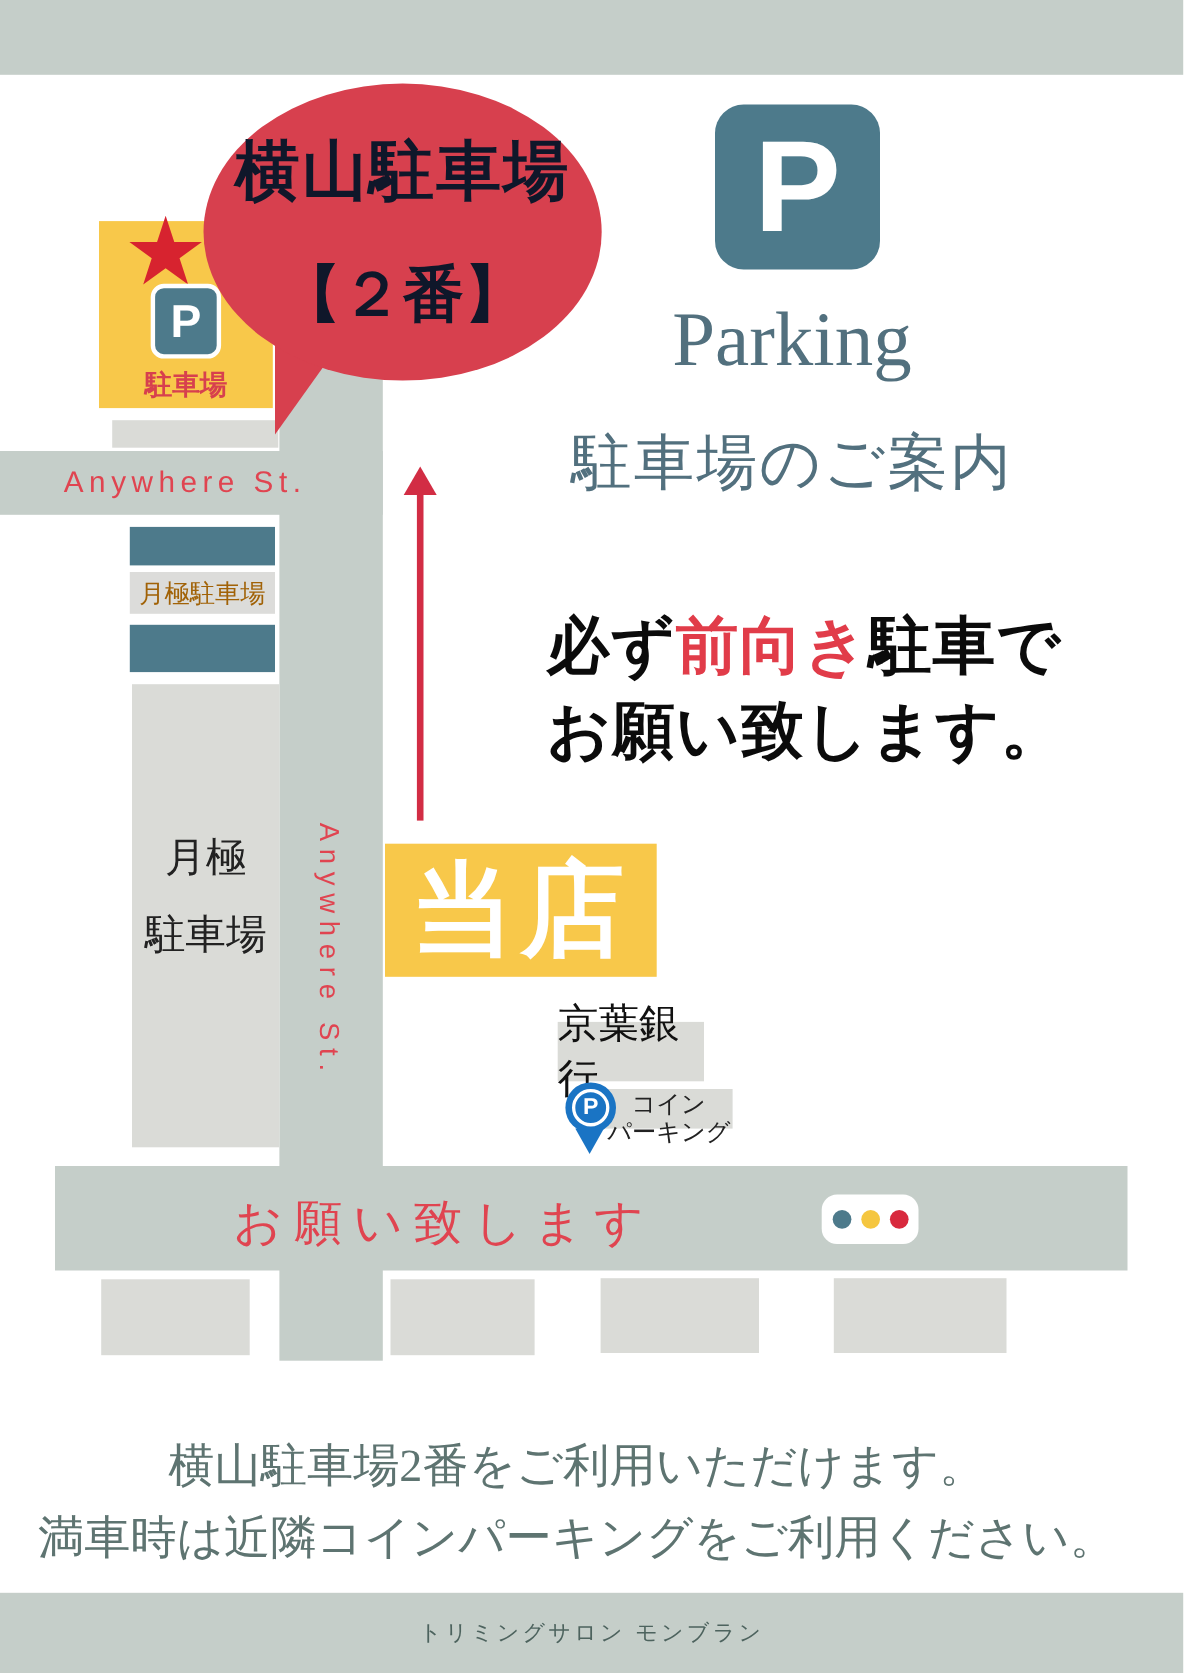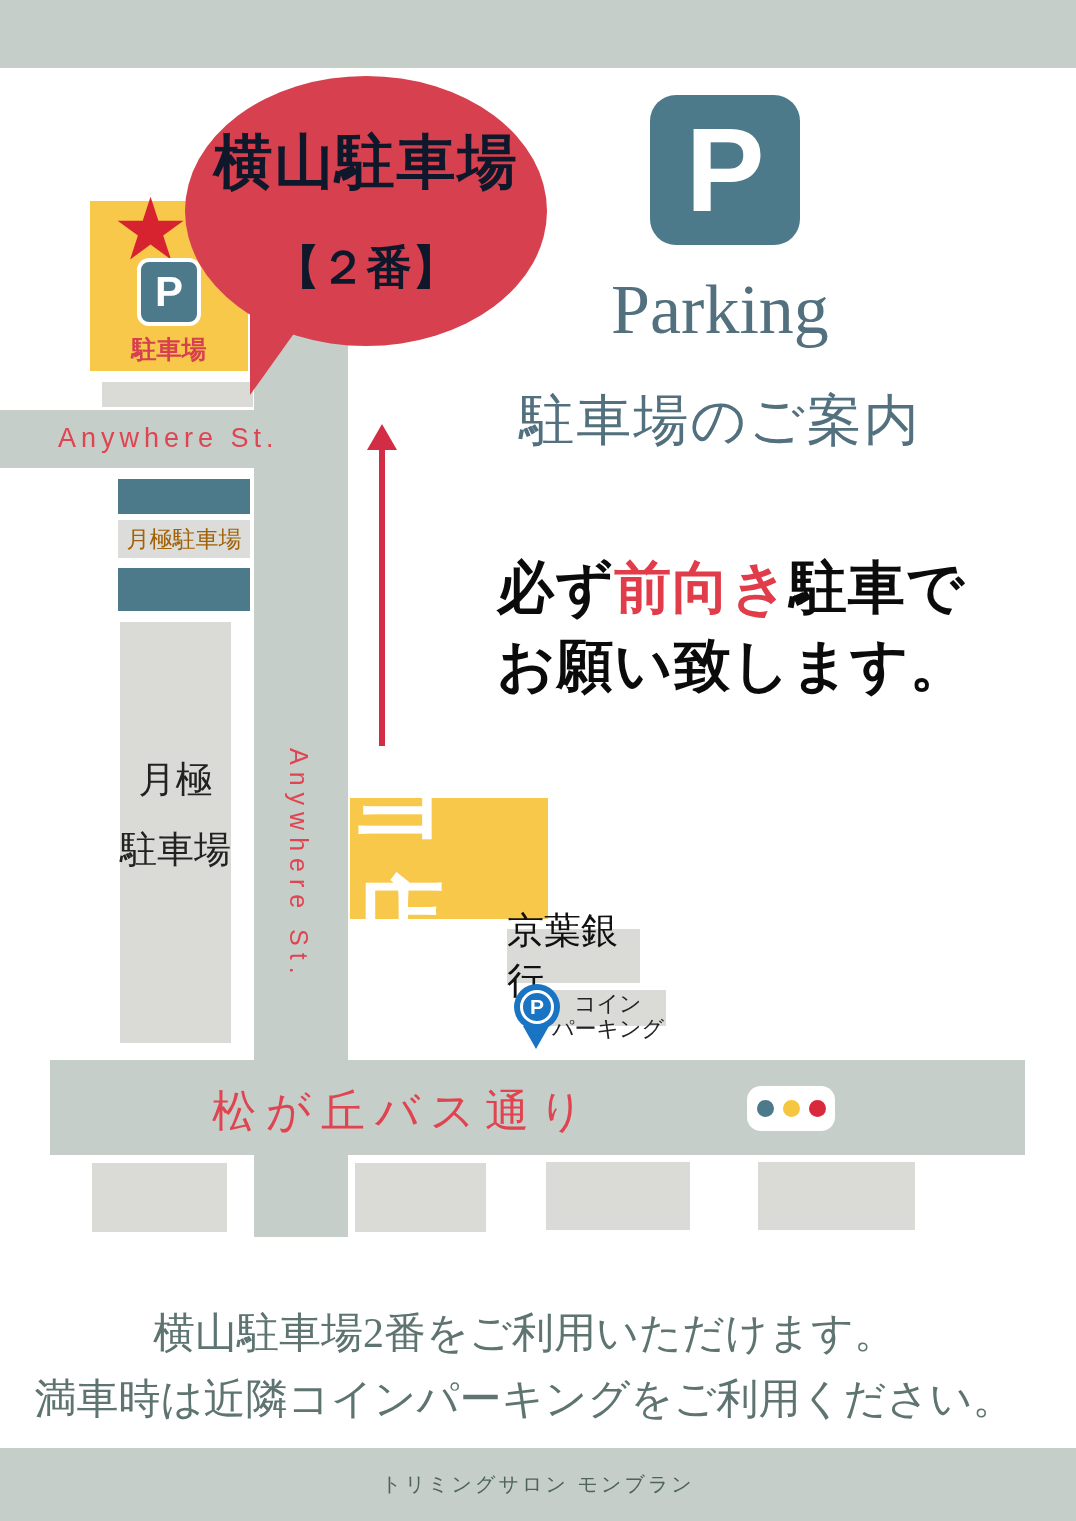--- a/index.html
+++ b/index.html
@@ -36,31 +36,31 @@
     font-size:25px;font-weight:bold;}
   .gray-strip{left:102px;top:382px;width:151px;height:25px;background:var(--gray);}
 
   
   .teal-rect{background:var(--teal);}
   .teal-1{left:118px;top:479px;width:132px;height:35px;}
   .teal-2{left:118px;top:568px;width:132px;height:43px;}
   .monthly-small{left:118px;top:520px;width:132px;height:38px;background:#dcdcda;
     display:flex;align-items:center;justify-content:center;color:#a16207;
     font-family:"Liberation Serif",serif;font-size:23px;}
-  .monthly-big{left:120px;top:622px;width:111px;height:421px;background:var(--gray);
+  .monthly-big{left:120px;top:622px;width:134px;height:421px;background:var(--gray);
     display:flex;flex-direction:column;align-items:center;justify-content:center;gap:20px;
     color:#222;font-family:"Liberation Serif",serif;font-size:37px;padding-bottom:36px;box-sizing:border-box;}
 
   
   .arrow-line{left:379px;top:446px;width:6px;height:300px;background:var(--red_dark);}
   .arrow-head{left:367px;top:424px;width:0;height:0;border-left:15px solid transparent;
     border-right:15px solid transparent;border-bottom:26px solid var(--red_dark);}
 
   
-  .shop-box{left:350px;top:798px;width:198px;height:121px;background:var(--yellow);
+  .shop-box{left:350px;top:767px;width:247px;height:121px;background:var(--yellow);
     display:flex;align-items:center;justify-content:center;color:#fff;font-weight:bold;
     font-size:94px;letter-spacing:6px;}
 
   
   .bank-label{left:507px;top:929px;width:133px;height:54px;background:var(--gray);
     display:flex;align-items:center;justify-content:center;color:#111;font-size:37px;}
   .coin-label{left:548px;top:990px;width:118px;height:36px;background:var(--gray);
     color:#222;font-size:22px;line-height:25px;padding-top:1px;box-sizing:border-box;}
   .coin-l1{margin-left:26px;}
   .coin-l2{margin-left:4px;}
@@ -86,21 +86,21 @@
   .block-c{left:546px;top:1162px;width:144px;height:68px;}
   .block-d{left:758px;top:1162px;width:157px;height:68px;}
 
   
   .bubble-tail{left:250px;top:290px;width:0;height:0;
     border-top:105px solid var(--red);border-right:75px solid transparent;}
   .bubble{left:185px;top:76px;width:362px;height:270px;background:var(--red);border-radius:50%;
     display:flex;flex-direction:column;align-items:center;justify-content:center;gap:6px;
     color:#0f172a;font-weight:bold;}
   .bubble-l1{font-size:59px;letter-spacing:2px;}
-  .bubble-l2{font-size:46px;margin-top:28px;}
+  .bubble-l2{font-size:56px;margin-top:28px;}
 
   
   .header-p{left:650px;top:95px;width:150px;height:150px;background:var(--teal);border-radius:26px;
     display:flex;align-items:center;justify-content:center;color:#fff;font-weight:bold;font-size:118px;}
   .header-en{left:555px;top:270px;width:330px;text-align:center;color:var(--header_text);
     font-family:"Liberation Serif",serif;font-size:70px;}
   .header-ja{left:470px;top:384px;width:500px;text-align:center;color:var(--header_text);
     font-family:"Liberation Serif",serif;font-size:55px;letter-spacing:2px;}
 
   
@@ -117,21 +117,21 @@
 
 <div class="page">
 
   <div class="abs band-top"></div>
 
   <div class="abs road-h"></div>
   <div class="abs road-v"></div>
   <div class="abs road-bus"></div>
   <div class="abs street-label-h">Anywhere St.</div>
   <div class="abs street-label-v">Anywhere St.</div>
-  <div class="abs bus-label">松が丘バス通り</div>
+  <div class="abs bus-label">お願い致します</div>
 
   <div class="abs teal-rect teal-1"></div>
   <div class="abs monthly-small">月極駐車場</div>
   <div class="abs teal-rect teal-2"></div>
   <div class="abs monthly-big">
     <span>月極</span>
     <span>駐車場</span>
   </div>
 
   <div class="abs lot-sign"></div>

